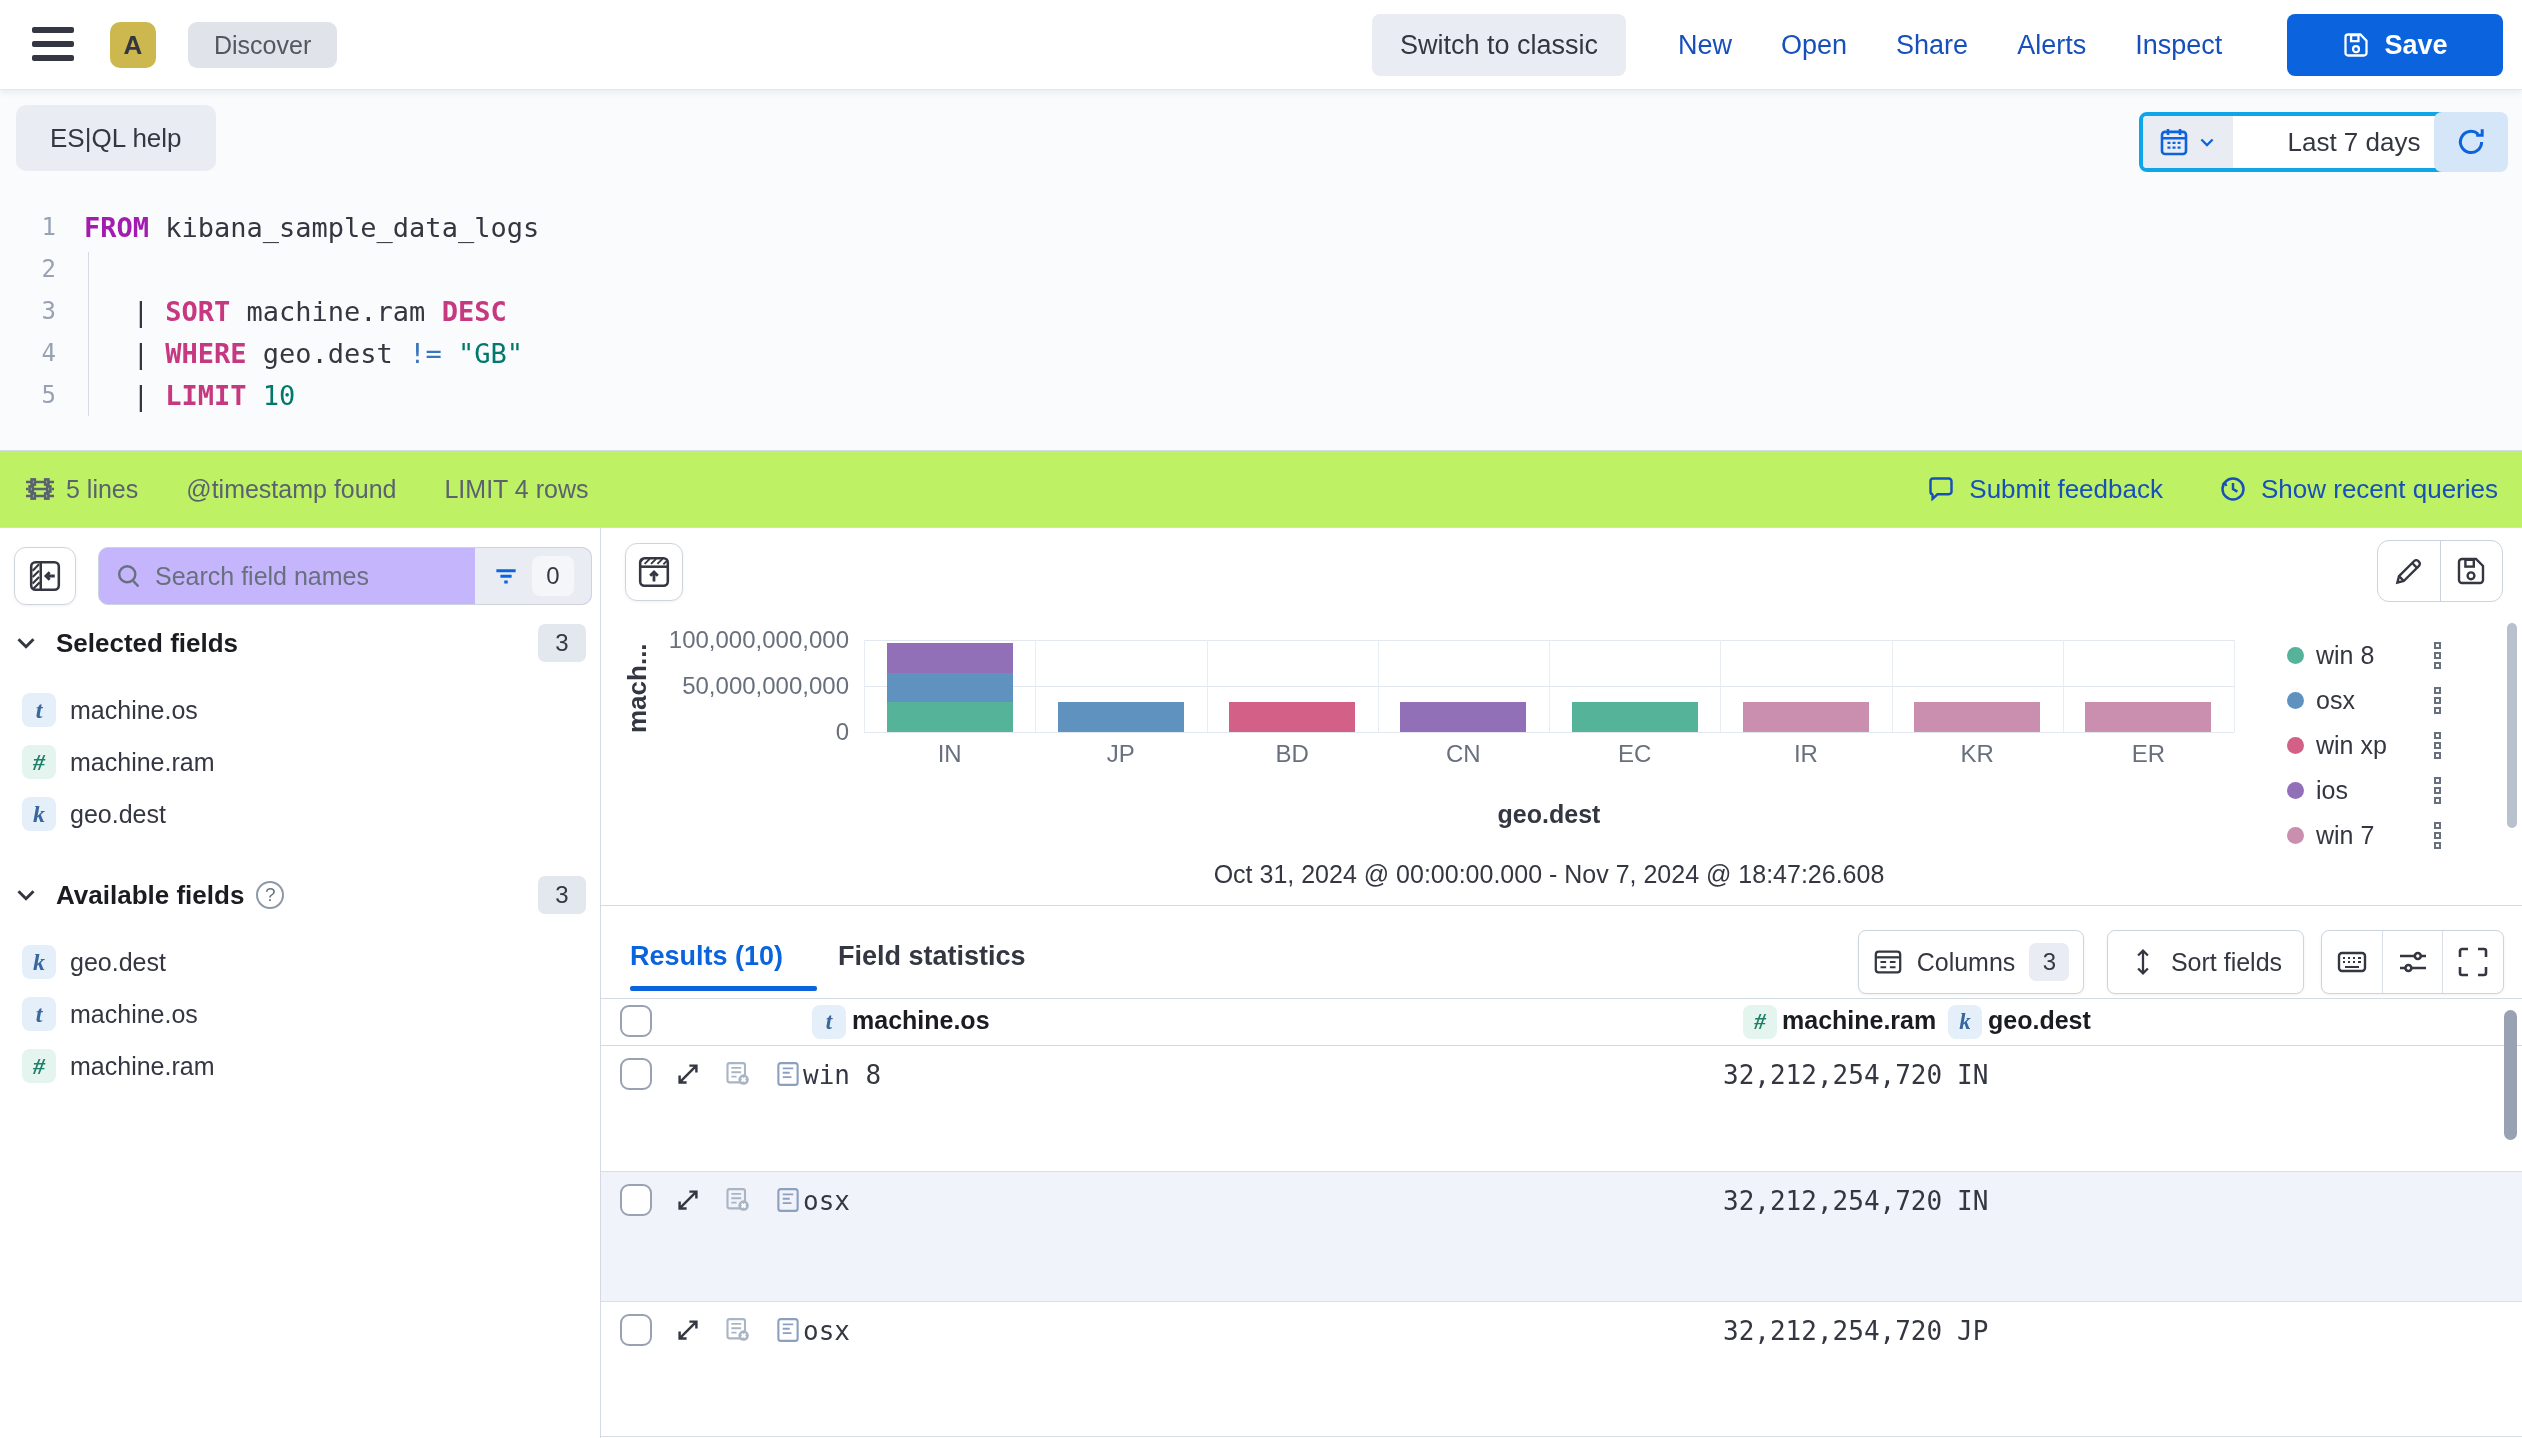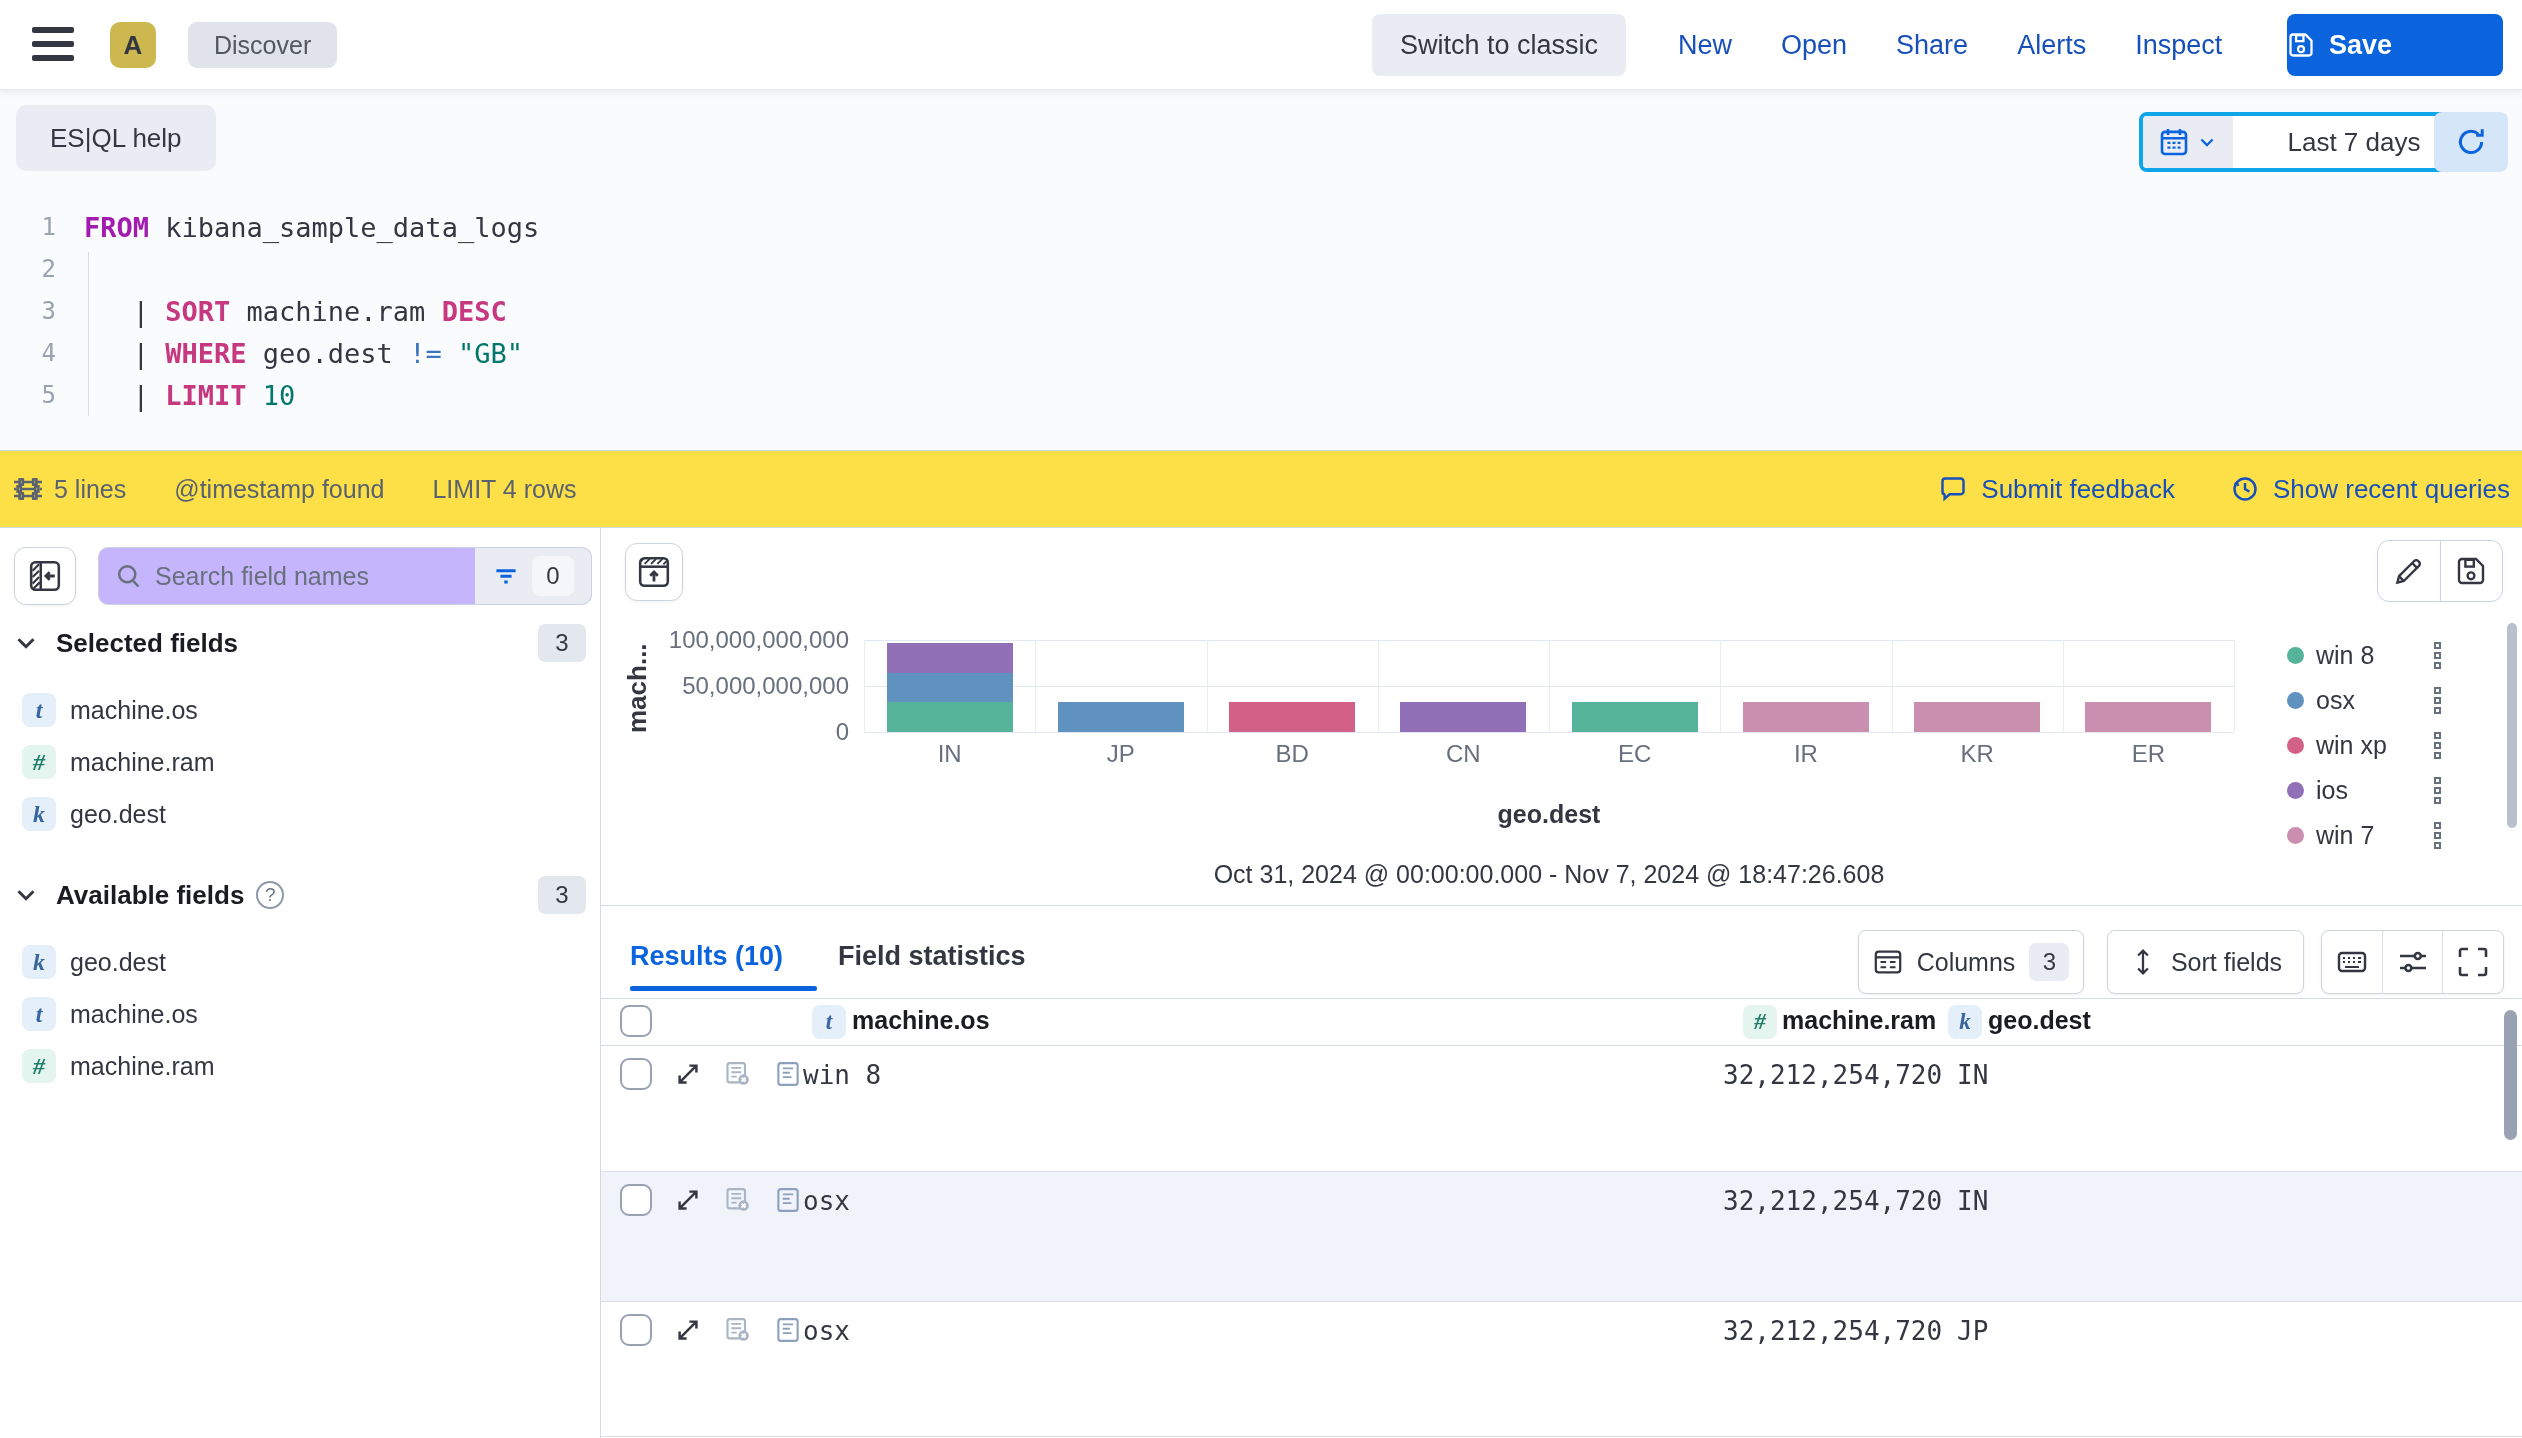--- a/index.html
+++ b/index.html
@@ -16,21 +16,21 @@
             background:#CDB84F; display:flex; align-items:center; justify-content:center;
             font-weight:700; font-size:26px; color:#343741; }
   .crumb { position:absolute; left:188px; top:22px; height:46px; padding:0 26px; border-radius:9px;
            background:#E0E3E9; color:#53575F; font-size:25px; display:flex; align-items:center; }
   .switch-btn { position:absolute; left:1372px; top:14px; height:62px; padding:0 28px; border-radius:8px;
                 background:#E9EDF3; color:#343741; font-size:27px; display:flex; align-items:center; }
   .nav-links { position:absolute; left:1678px; top:0; height:90px; display:flex; gap:49px; align-items:center; }
   .nav-links a { color:#1750BA; font-size:27px; text-decoration:none; cursor:pointer; }
   .save-btn { position:absolute; left:2287px; top:14px; width:216px; height:62px; border-radius:8px;
               background:#0B64DD; color:#fff; font-size:27px; font-weight:700; display:flex; gap:14px;
-              align-items:center; border:none; cursor:pointer; }
+              align-items:center; justify-content:center; border:none; cursor:pointer; }
 
   
   .querybar { position:absolute; left:0; top:90px; width:2522px; height:360px; background:#FAFBFD; }
   .esql-help { position:absolute; left:16px; top:15px; height:66px; padding:0 34px; border-radius:10px;
                background:#E9EDF3; color:#343741; font-size:26px; display:flex; align-items:center; cursor:pointer; }
   .datepicker { position:absolute; left:2139px; top:22px; height:60px; display:flex; border:4px solid #0ea5e9;
                 border-radius:8px; overflow:hidden; background:#fff;gap:28px; }
   .dp-cal { width:90px; background:#E9EDF3; display:flex; align-items:center; justify-content:center; gap:8px;
             color:#0B64DD; cursor:pointer; }
   .dp-label { width:186px; display:flex; align-items:center; justify-content:center; font-size:26px; color:#343741; cursor:pointer; }
@@ -43,23 +43,23 @@
   .code-line pre { margin-left:28px; font-family:"DejaVu Sans Mono", monospace; font-size:27px; color:#343741; }
   .indent-guide { position:absolute; left:88px; top:162px; width:1px; height:164px; background:#D6DBE3; }
   .tk-kw  { color:#a21caf; font-weight:700; }
   .tk-kw2 { color:#C6387F; font-weight:700; }
   .tk-op  { color:#3B74BC; }
   .tk-str { color:#00786C; }
   .tk-num { color:#00786C; }
   .tk-pl  { color:#343741; }
 
   
-  .statusbar { position:absolute; left:0; top:450px; width:2522px; height:78px; background:#fde047;
+  .statusbar { position:absolute; left:0; top:450px; width:2522px; height:78px; background:#bef264;
                border-top:1px solid #D3DAE6; border-bottom:1px solid #D3DAE6;
-               display:flex; align-items:center; padding:0 12px; }
+               display:flex; align-items:center; padding:0 24px; }
   .status-items { display:flex; align-items:center; gap:48px; margin-left:10px; }
   .status-items span { color:#5A6270; font-size:25px; }
   .status-right { margin-left:auto; display:flex; gap:56px; align-items:center; }
   .status-link { display:flex; gap:14px; align-items:center; color:#1750BA; font-size:26px; cursor:pointer; }
 
   
   .sidebar { position:absolute; left:0; top:528px; width:601px; height:910px; background:#fff;
              border-right:1px solid #D3DAE6; }
   .collapse-btn { position:absolute; left:14px; top:19px; width:62px; height:58px; border:1px solid #CED4DE;
                   border-radius:12px; background:#fff; display:flex; align-items:center; justify-content:center;

